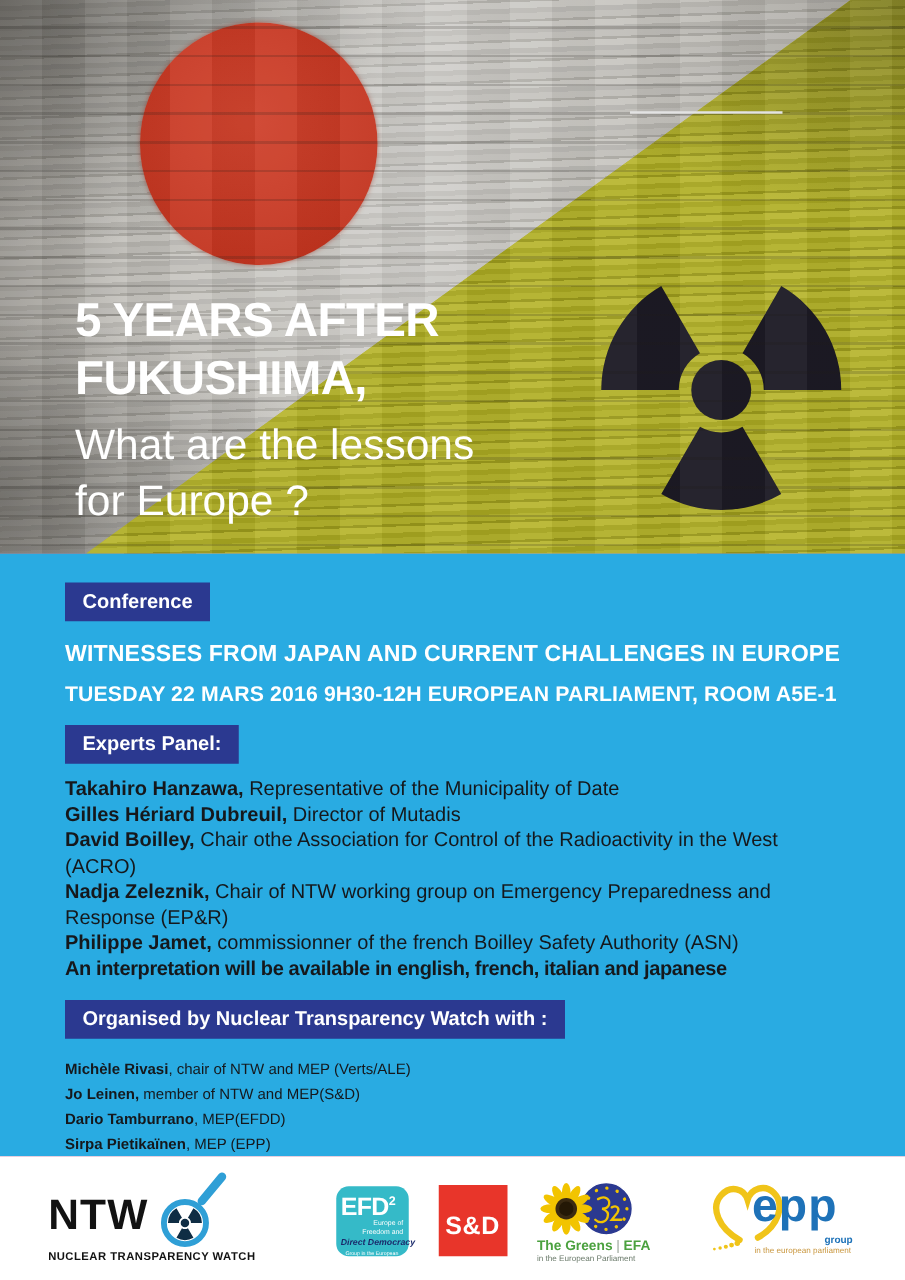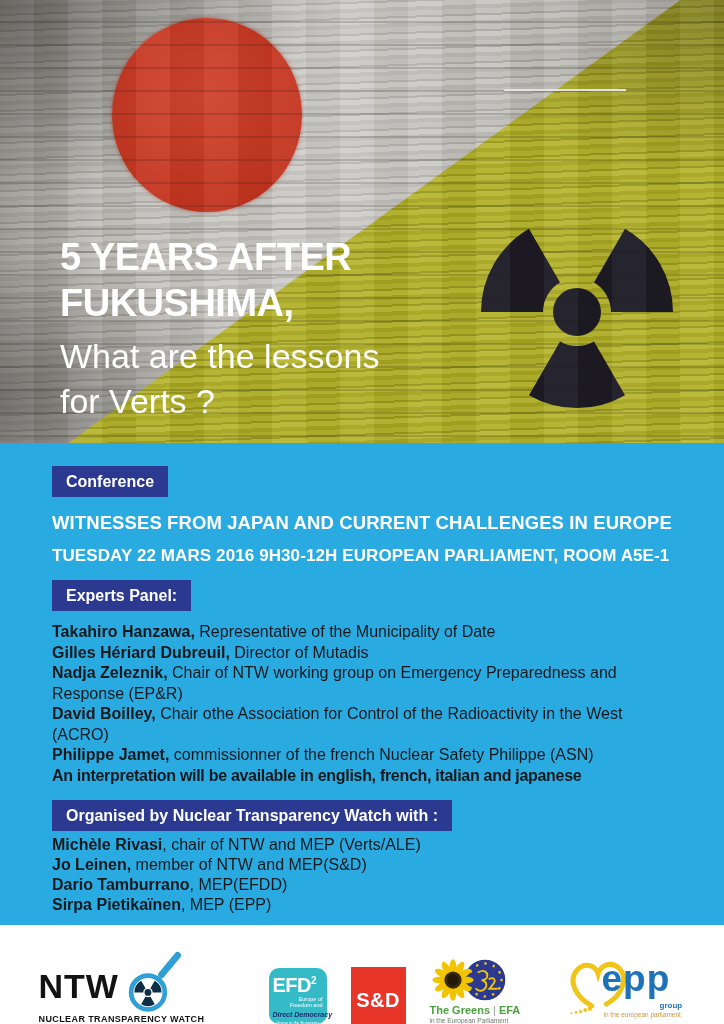--- a/index.html
+++ b/index.html
@@ -51,25 +51,25 @@
   .tag{
     display:inline-block; background:#2b3990; color:#ffffff;
     font-size:16px; font-weight:700; padding:6px 14px; line-height:19px;
   }
   .h1{margin-top:15px; font-size:18.5px; font-weight:700; color:#ffffff; white-space:nowrap; letter-spacing:.1px;}
   .h2{margin-top:12px; font-size:17px; font-weight:700; color:#ffffff; white-space:nowrap; letter-spacing:.1px;}
   .tagwrap{margin-top:14px;}
   .list{margin-top:11px; font-size:16px; line-height:20.5px; max-width:604px;}
   .list b{font-weight:700;margin-top:24px;}
   .note{font-size:16px; font-weight:700; line-height:20.5px; white-space:nowrap; letter-spacing:-0.3px;}
-  .orglist{margin-top:4px; font-size:16px; line-height:20px; max-width:604px;}
+  .orglist{margin-top:14px; font-size:12px; line-height:20px; max-width:604px;}
   
   .footer{
     position:absolute; left:0; top:925px; width:724px; height:99px; background:#ffffff;
-    display:flex; align-items:flex-end; justify-content:center; gap:24px; box-sizing:border-box; padding-top:4px;
+    display:flex; align-items:center; justify-content:center; gap:24px; box-sizing:border-box; padding-top:4px;
   }
   .logo{flex:0 0 auto;}
   .ntw{width:206px; text-align:left;}
   .ntw-row{display:flex; align-items:center; height:56px;}
   .ntw-abbr{font-size:34px; font-weight:900; color:#121212; letter-spacing:1px; line-height:34px;}
   .ntw-glass{margin-left:2px; margin-top:-6px;}
   .ntw-cap{font-size:9px; font-weight:700; color:#121212; letter-spacing:.4px; margin-top:0px;}
   .efd-box{
     width:58px; height:56px; background:#35bac8; border-radius:10px; box-sizing:border-box;
     padding:3px 4px; color:#ffffff; display:flex; flex-direction:column;
@@ -113,45 +113,45 @@
         <path d="M 17 29.44 L 48 83.14 A 96 96 0 0 1 -48 83.14 L -17 29.44 A 34 34 0 0 0 17 29.44 Z"></path>
         <path d="M -34 0 L -96 0 A 96 96 0 0 1 -48 -83.14 L -17 -29.44 A 34 34 0 0 0 -34 0 Z"></path>
         <path d="M 17 -29.44 L 48 -83.14 A 96 96 0 0 1 96 0 L 34 0 A 34 34 0 0 0 17 -29.44 Z"></path>
       </g>
     </svg>
     <div class="grain"></div>
     <div class="hero-text">
       <div class="t1">5 YEARS AFTER</div>
       <div class="t1">FUKUSHIMA,</div>
       <div class="t2 first">What are the lessons</div>
-      <div class="t2">for Verts ?</div>
+      <div class="t2">for Europe ?</div>
     </div>
   </div>
 
   <div class="info">
     <div>
       <span class="tag">Conference</span>
     </div>
     <div class="h1">WITNESSES FROM JAPAN AND CURRENT CHALLENGES IN EUROPE</div>
     <div class="h2">TUESDAY 22 MARS 2016 9H30-12H EUROPEAN PARLIAMENT, ROOM A5E-1</div>
 
     <div class="tagwrap">
       <span class="tag">Experts Panel:</span>
     </div>
     <div class="list">
 
         <div class="li"><b>Takahiro Hanzawa,</b><span> Representative of the Municipality of Date</span></div>
 
         <div class="li"><b>Gilles Hériard Dubreuil,</b><span> Director of Mutadis</span></div>
 
+        <div class="li"><b>David Boilley,</b><span> Chair othe Association for Control of the Radioactivity in the West (ACRO)</span></div>
+
         <div class="li"><b>Nadja Zeleznik,</b><span> Chair of NTW working group on Emergency Preparedness and Response (EP&amp;R)</span></div>
 
-        <div class="li"><b>David Boilley,</b><span> Chair othe Association for Control of the Radioactivity in the West (ACRO)</span></div>
-
-        <div class="li"><b>Philippe Jamet,</b><span> commissionner of the french Nuclear Safety Philippe (ASN)</span></div>
+        <div class="li"><b>Philippe Jamet,</b><span> commissionner of the french Boilley Safety Authority (ASN)</span></div>
       </div>
     <div class="note">An interpretation will be available in english, french, italian and japanese</div>
 
     <div class="tagwrap">
       <span class="tag">Organised by Nuclear Transparency Watch with :</span>
     </div>
     <div class="orglist">
 
         <div class="li"><b>Michèle Rivasi</b><span>, chair of NTW and MEP (Verts/ALE)</span></div>
 

